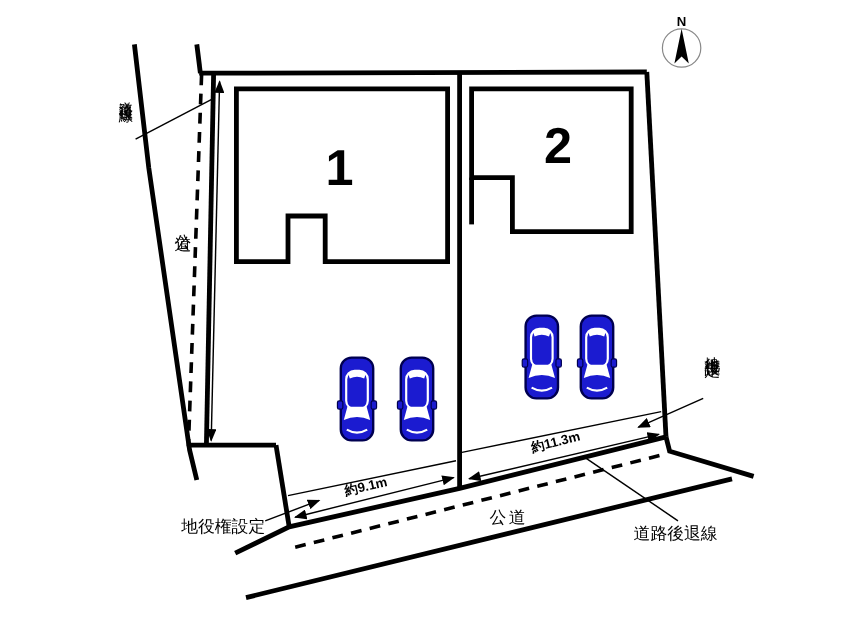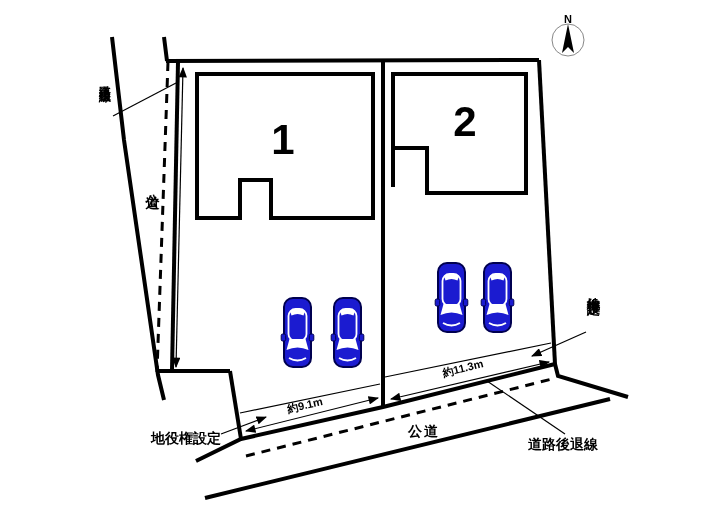--- a/index.html
+++ b/index.html
@@ -1,21 +1,21 @@
 <!DOCTYPE html>
 <html><head>
 <meta charset="utf-8">
 <style>
   html,body{margin:0;padding:0;background:#fff;}
   #canvas{
     position:relative;width:705px;height:525px;background:#fff;overflow:hidden;
     font-family:"Liberation Sans",sans-serif;color:#000;
   }
   #plan-svg{position:absolute;left:0;top:0;}
-  .lbl{position:absolute;font-weight:bold;color:#000;white-space:nowrap;}
+  .lbl{position:absolute;font-weight:normal;color:#000;white-space:nowrap;}
   .lbl-v{writing-mode:vertical-rl;text-orientation:upright;}
   .lot-number{font-size:42px;font-weight:bold;text-align:center;width:40px;line-height:44px;}
   .dim{font-size:11px;font-weight:bold;text-align:center;}
   .compass-n{font-size:11px;font-weight:bold;text-align:center;width:16px;}
   
   .thick{stroke:#000;stroke-width:4;fill:none;stroke-linejoin:miter;}
   .thin{stroke:#000;stroke-width:1.2;fill:none;}
   .dashed{stroke:#000;stroke-width:3;fill:none;stroke-dasharray:9 7;}
   .house{stroke:#000;stroke-width:4;fill:#fff;stroke-linejoin:miter;}
   .car-body{fill:#1b1bd0;stroke:#000050;stroke-width:2;}

